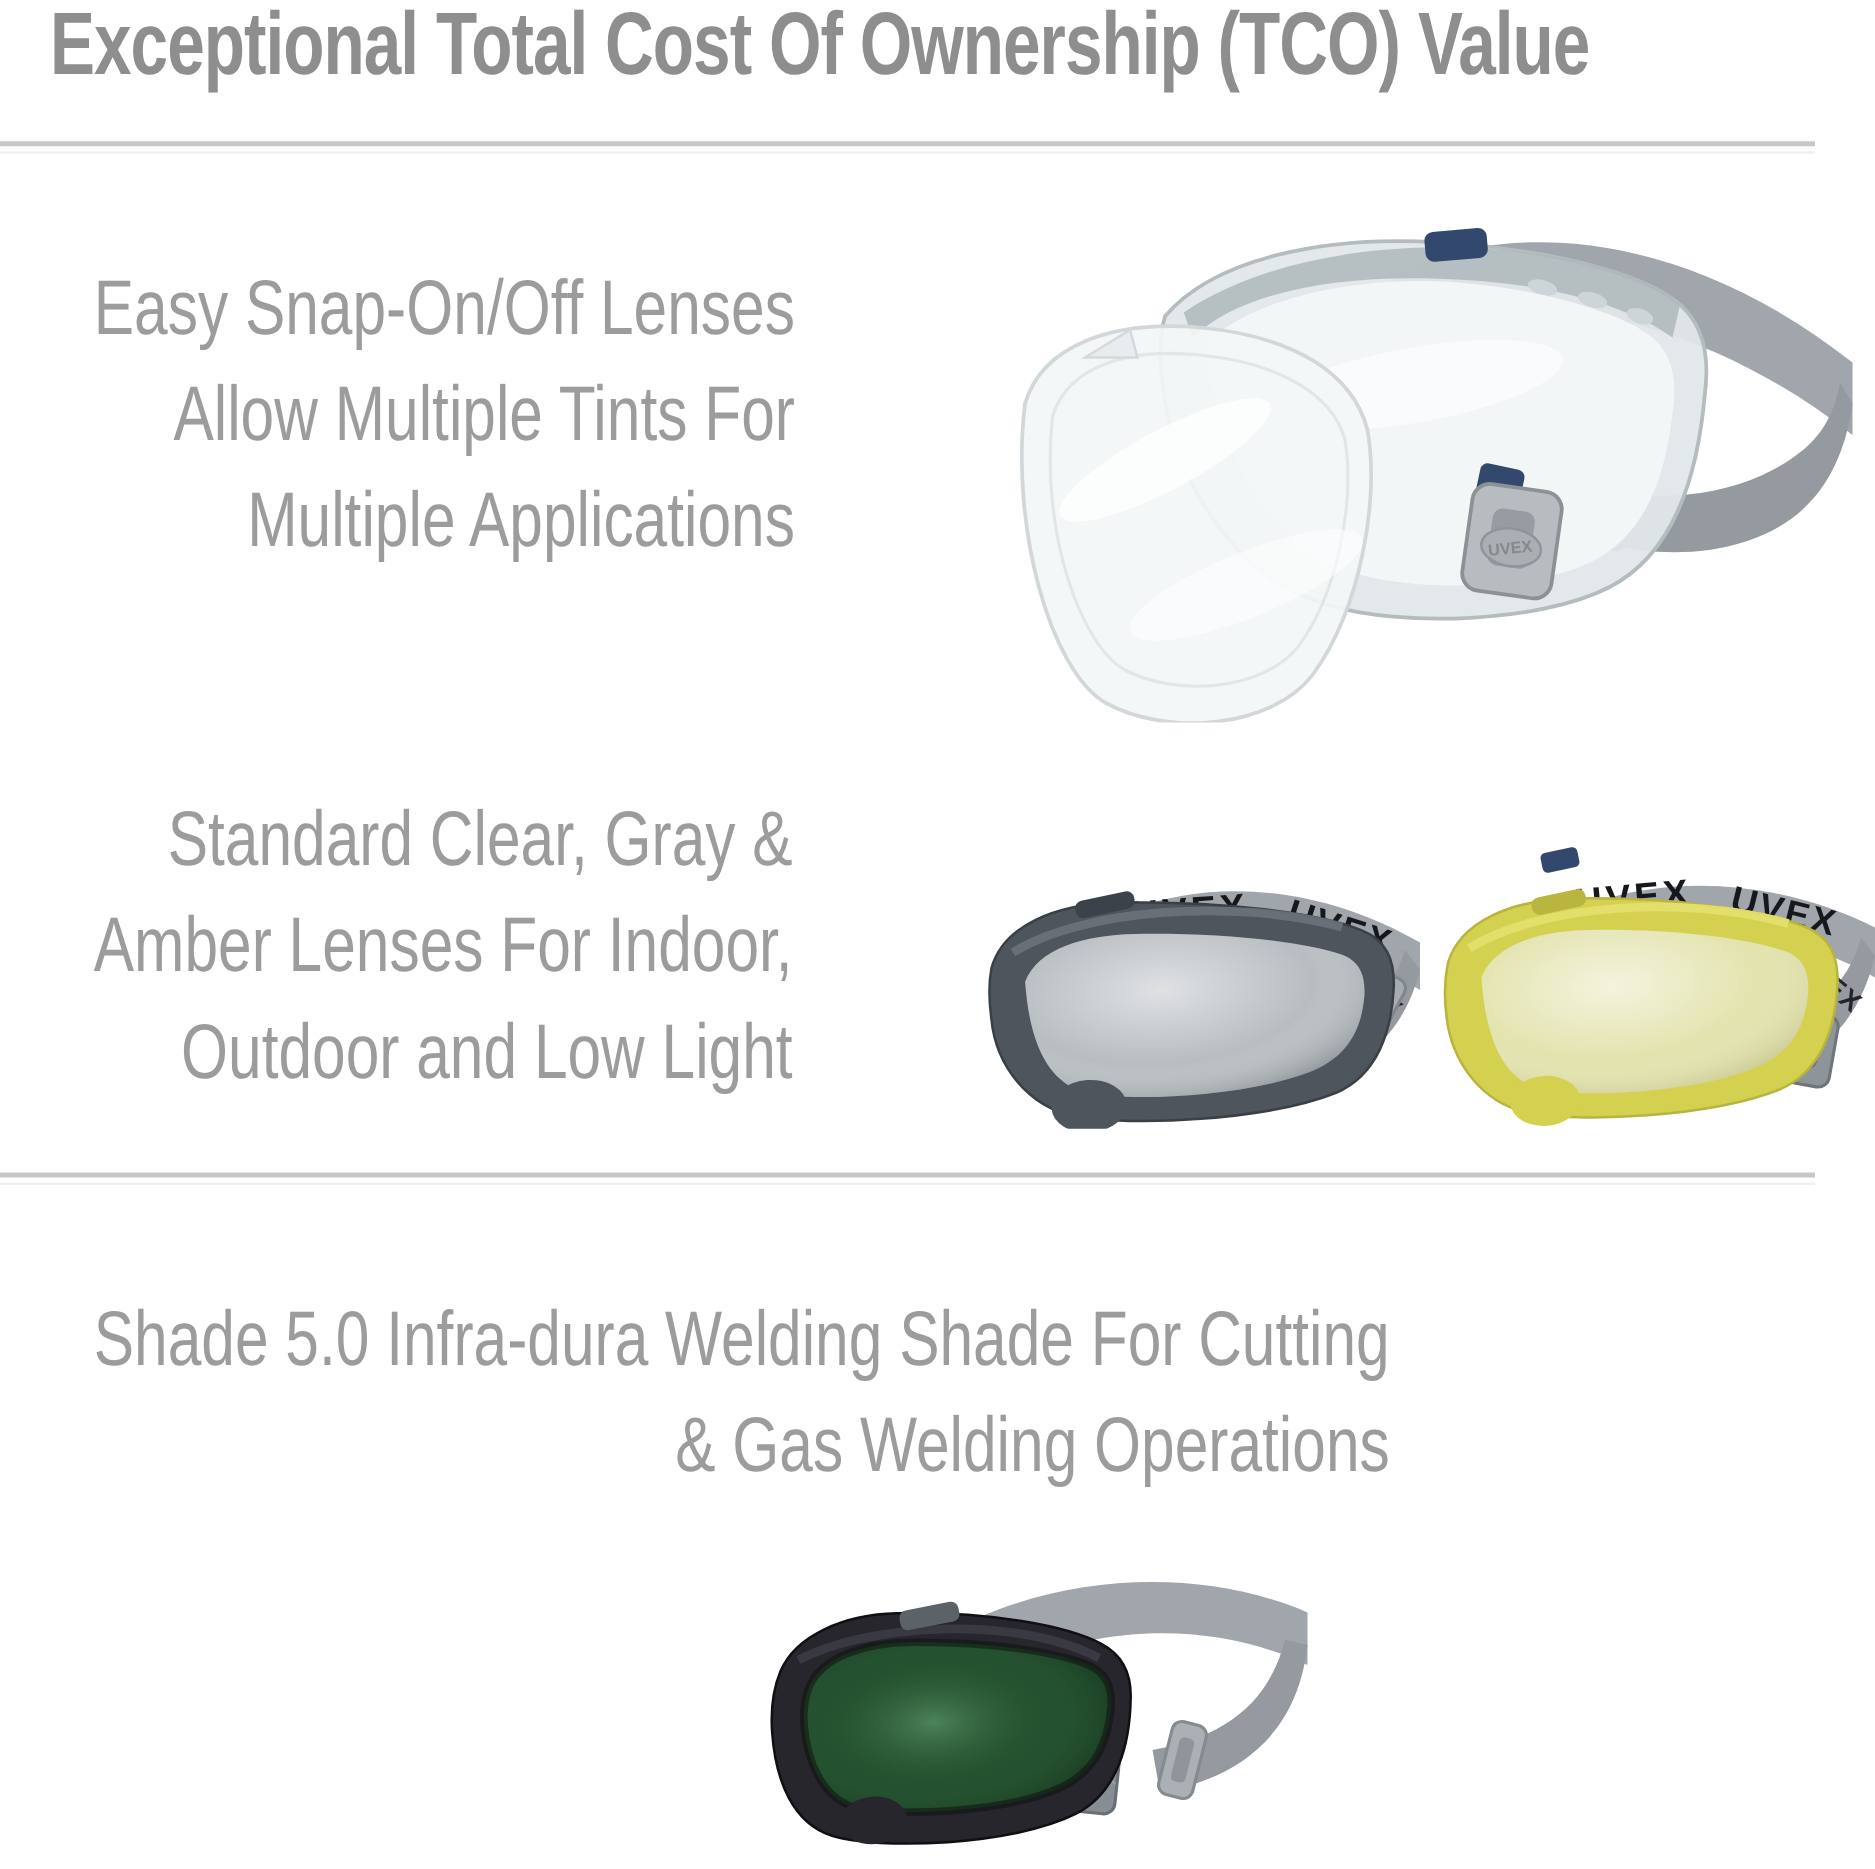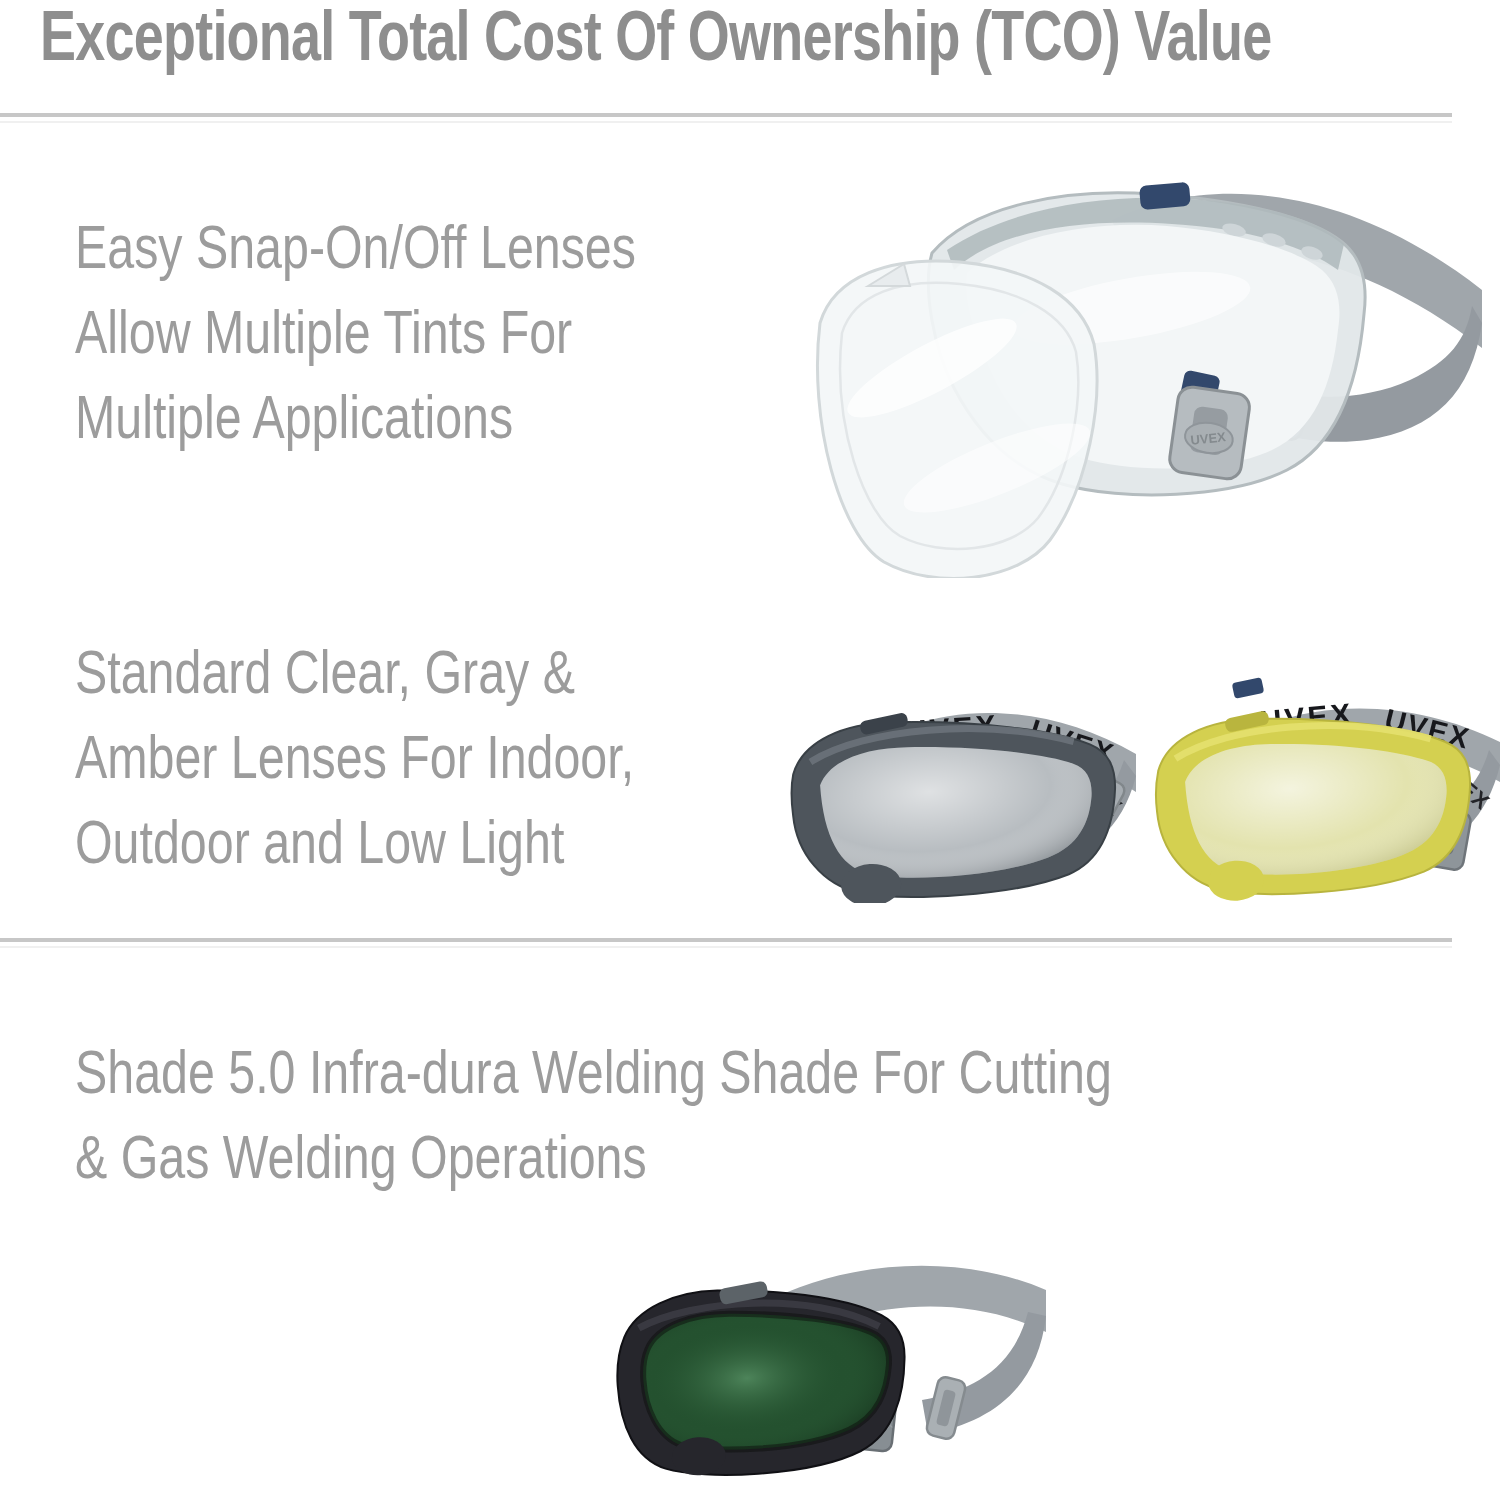--- a/index.html
+++ b/index.html
@@ -3,20 +3,21 @@
 <meta charset="utf-8">
 <style>
   html, body { margin: 0; padding: 0; background: #ffffff; }
   .canvas {
     position: relative;
     width: 1500px;
     height: 1495px;
     background: #ffffff;
     overflow: hidden;
     font-family: "Liberation Sans", sans-serif;
+    text-align: right;
   }
   .title {
     position: absolute;
     left: 40px;
     top: -4px;
     margin: 0;
     font-size: 71px;
     line-height: 80px;
     font-weight: 700;
     color: #8e8e8e;

